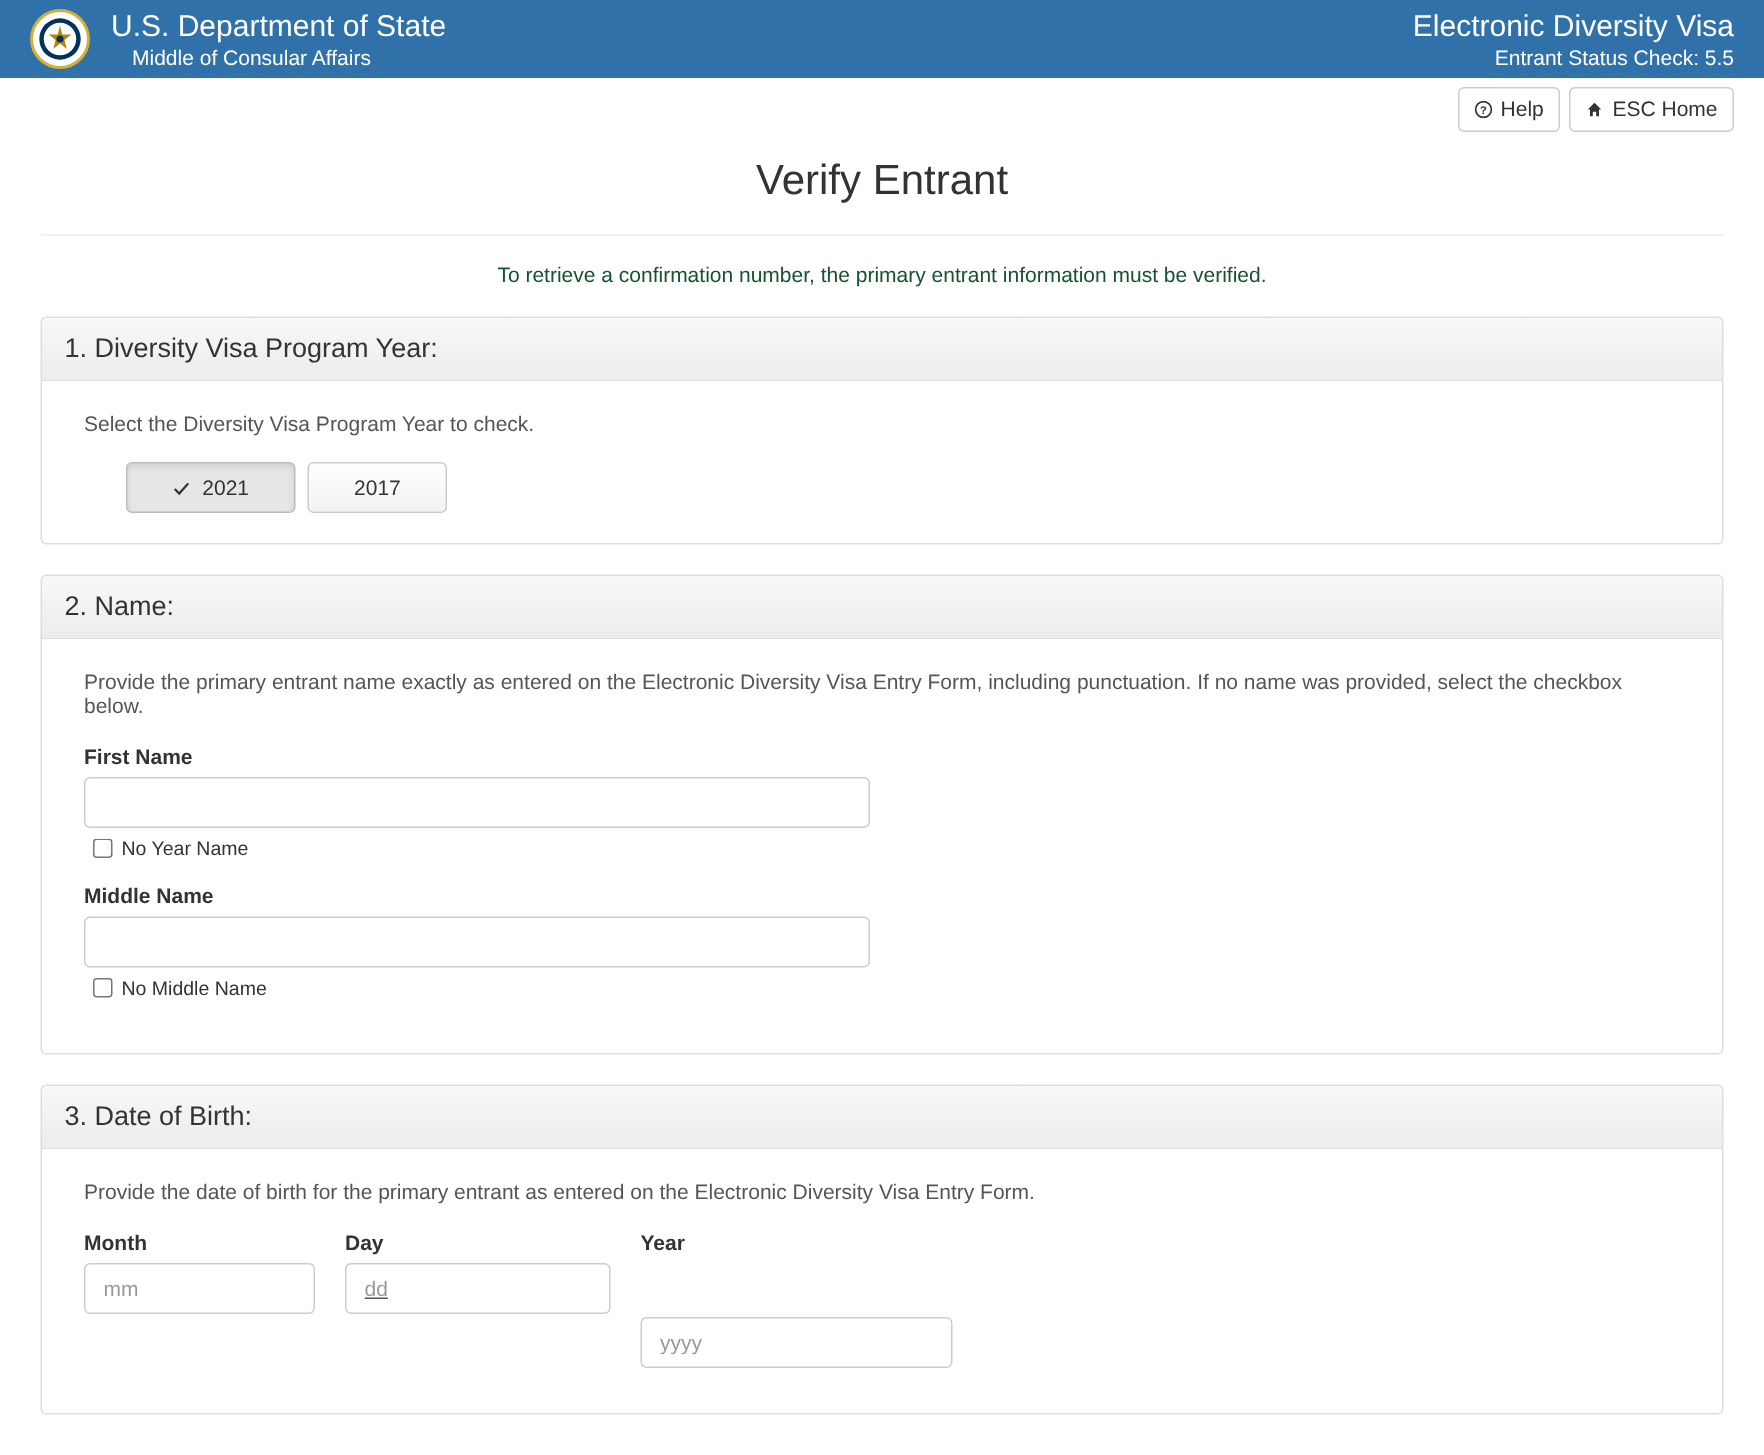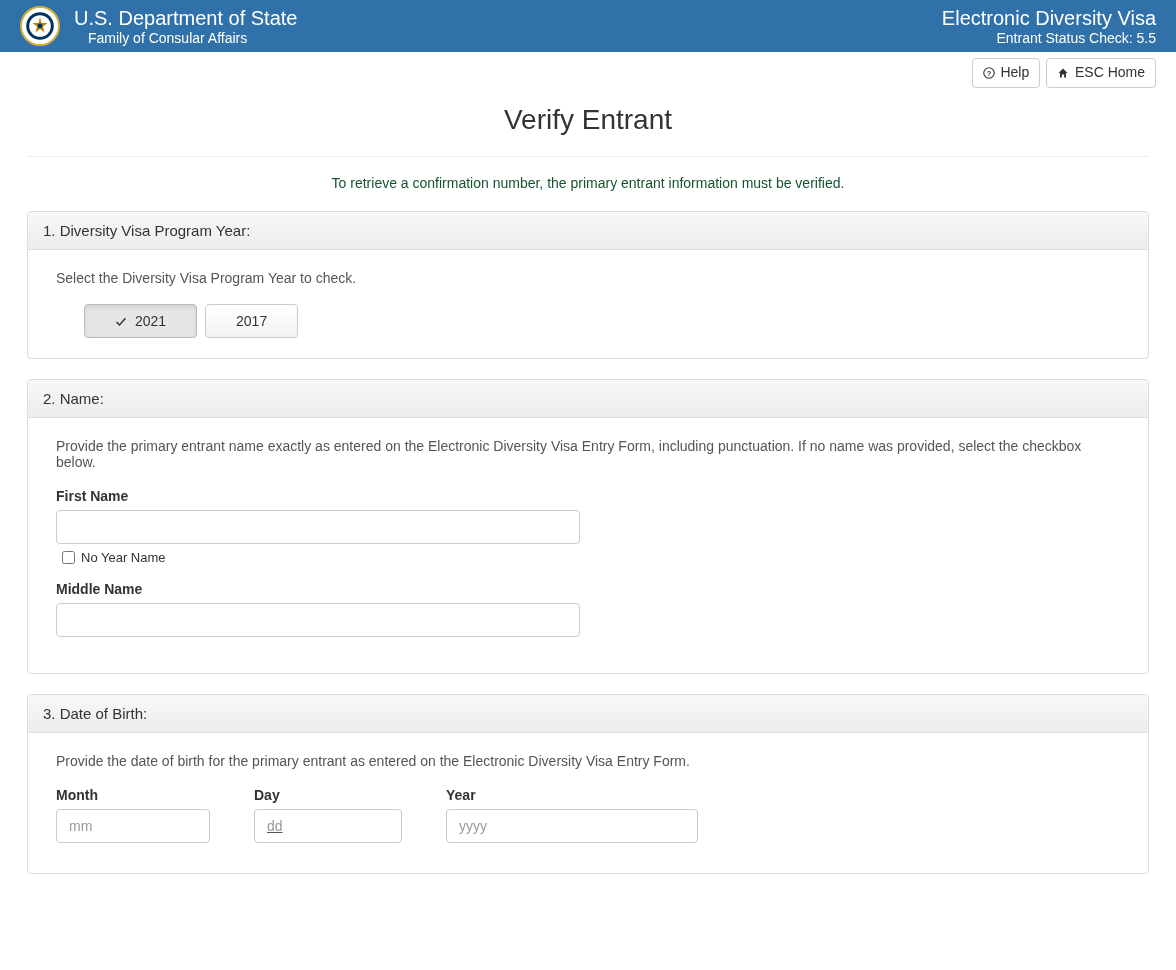--- a/index.html
+++ b/index.html
@@ -79,21 +79,21 @@
     margin-bottom: 20px;
     background: #fff;
   }
   .panel-heading {
     padding: 10px 15px;
     background: linear-gradient(to bottom, #f8f8f8, #ececec);
     border-bottom: 1px solid #ddd;
     border-top-left-radius: 4px;
     border-top-right-radius: 4px;
     color: #333;
-    font-size: 15px;
+    font-size: 18px;
   }
   .panel-body {
     padding: 20px 28px;
   }
   .panel-body .desc {
     color: #555;
     margin-bottom: 18px;
   }
   .btn-group {
     display: flex;
@@ -138,41 +138,41 @@
   .checkbox-row {
     display: flex;
     align-items: center;
     gap: 6px;
     margin-top: 6px;
     padding-left: 6px;
     color: #333;
     font-size: 13px;
   }
   .checkbox-row input { margin: 0; }
-  .dob-row { display: flex; gap: 44px; flex-wrap: wrap; }
+  .dob-row { display: flex; gap: 20px; flex-wrap: wrap; }
   .dob-row .form-group { margin-bottom: 10px; }
   .dob-month input { width: 154px; }
-  .dob-day input { width: 148px; text-decoration: underline; }
-  .dob-year input { width: 252px; }
+  .dob-day input { width: 177px; text-decoration: underline; }
+  .dob-year input { width: 208px; margin-top: 36px; }
 </style>
 </head>
 <body>
 
 <div class="header-bar">
   <div class="seal">
     <svg viewBox="0 0 100 100">
       <circle cx="50" cy="50" r="46" fill="#00335b"></circle>
       <circle cx="50" cy="50" r="36" fill="#fff"></circle>
       <path d="M50 20 L55 40 L75 40 L60 52 L65 72 L50 60 L35 72 L40 52 L25 40 L45 40 Z" fill="#b8860b"></path>
       <circle cx="50" cy="50" r="8" fill="#00335b"></circle>
     </svg>
   </div>
   <div class="header-left">
     <div class="dept">U.S. Department of State</div>
-    <div class="bureau">Family of Consular Affairs</div>
+    <div class="bureau">Middle of Consular Affairs</div>
   </div>
   <div class="header-right">
     <div class="app-title">Electronic Diversity Visa</div>
     <div class="subtitle">Entrant Status Check: 5.5</div>
   </div>
 </div>
 
 <div class="topbtn-row">
   <button class="btn">
     <svg width="12" height="12" viewBox="0 0 16 16">
@@ -223,20 +223,24 @@
         <input type="text" class="form-control" style="">
         <div class="checkbox-row">
           <input type="checkbox" style="">
           <span>No Year Name</span>
         </div>
       </div>
 
       <div class="form-group">
         <label class="lbl">Middle Name</label>
         <input type="text" class="form-control" style="">
+        <div class="checkbox-row">
+          <input type="checkbox" style="">
+          <span>No Middle Name</span>
+        </div>
       </div>
     </div>
   </div>
 
   <div class="panel">
     <div class="panel-heading">3. Date of Birth:</div>
     <div class="panel-body">
       <div class="desc">Provide the date of birth for the primary entrant as entered on the Electronic Diversity Visa Entry Form.</div>
       <div class="dob-row">
         <div class="form-group dob-month">

